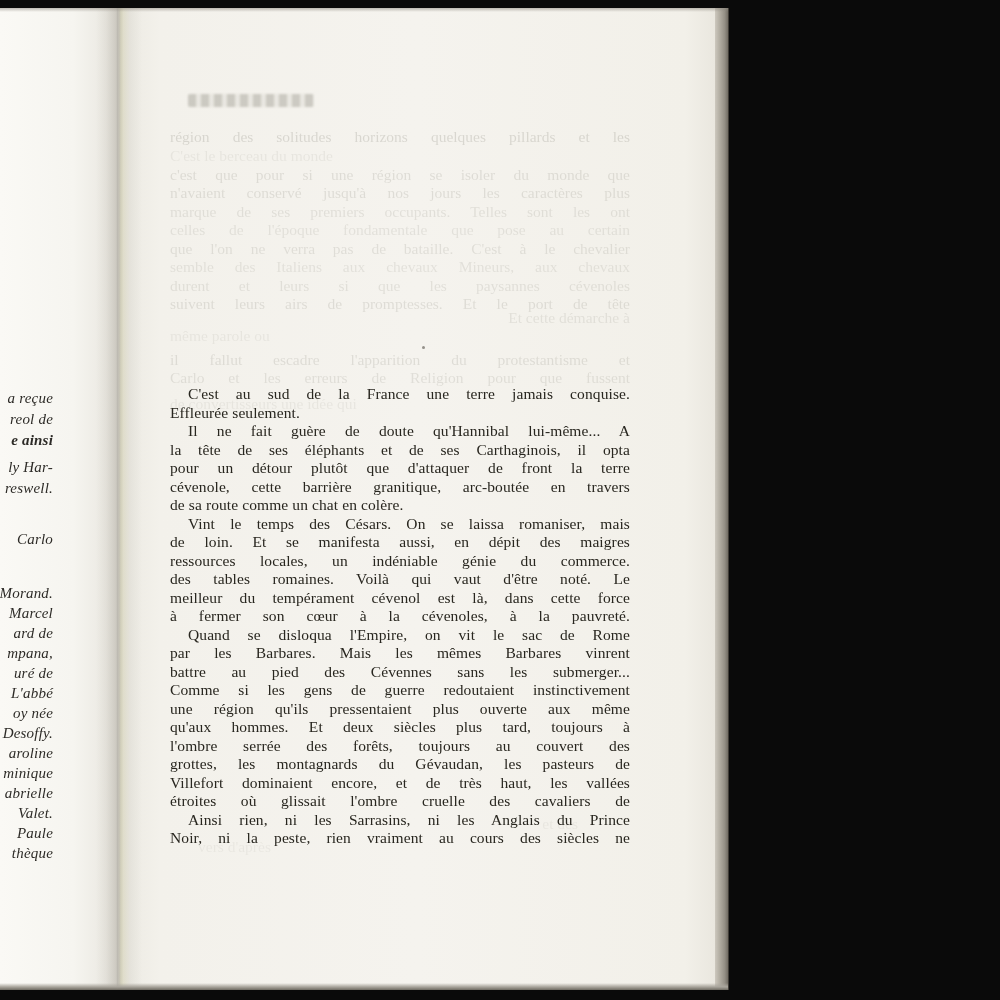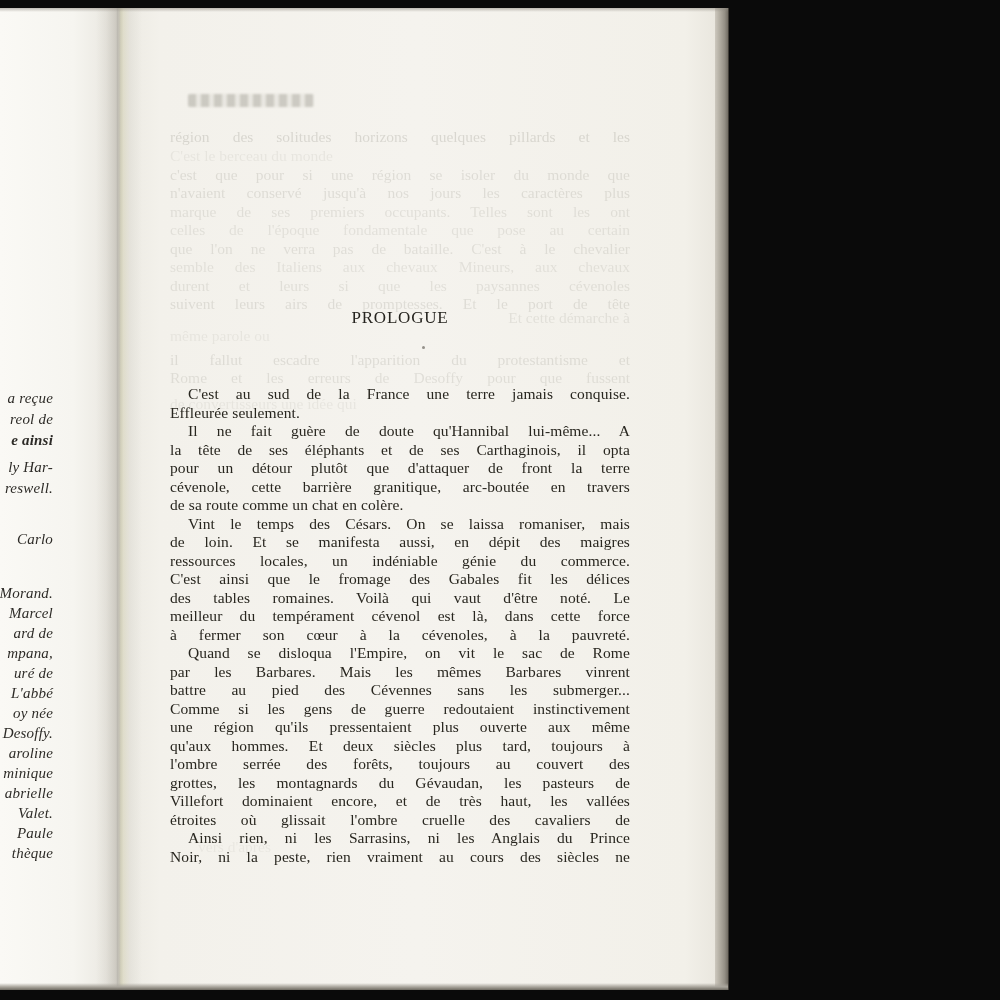--- a/index.html
+++ b/index.html
@@ -81,43 +81,41 @@
             <div class="st-line" style="top: 176px; left: 52px; width: 460px; opacity: 0.16;">n'avaient conservé jusqu'à nos jours les caractères plus</div>
             <div class="st-line" style="top: 195px; left: 52px; width: 460px; opacity: 0.14;">marque de ses premiers occupants. Telles sont les ont</div>
             <div class="st-line" style="top: 213px; left: 52px; width: 460px; opacity: 0.13;">celles de l'époque fondamentale que pose au certain</div>
             <div class="st-line" style="top: 232px; left: 52px; width: 460px; opacity: 0.15;">que l'on ne verra pas de bataille. C'est à le chevalier</div>
             <div class="st-line" style="top: 250px; left: 52px; width: 460px; opacity: 0.13;">semble des Italiens aux chevaux Mineurs, aux chevaux</div>
             <div class="st-line" style="top: 269px; left: 52px; width: 460px; opacity: 0.14;">durent et leurs si que les paysannes cévenoles</div>
             <div class="st-line" style="top: 287px; left: 52px; width: 460px; opacity: 0.16;">suivent leurs airs de promptesses. Et le port de tête</div>
             <div class="st-line al-right" style="top: 301px; left: 300px; width: 212px; opacity: 0.13;">Et cette démarche à</div>
             <div class="st-line al-left" style="top: 319px; left: 52px; width: 260px; opacity: 0.09;">même parole ou</div>
             <div class="st-line" style="top: 343px; left: 52px; width: 460px; opacity: 0.16;">il fallut escadre l'apparition du protestantisme et</div>
-            <div class="st-line" style="top: 361px; left: 52px; width: 460px; opacity: 0.15;">Rome et les erreurs de Desoffy pour que fussent</div>
+            <div class="st-line" style="top: 361px; left: 52px; width: 460px; opacity: 0.15;">Carlo et les erreurs de Religion pour que fussent</div>
             <div class="st-line al-left" style="top: 387px; left: 52px; width: 330px; opacity: 0.09;">de convertisseurs une idée qui</div>
             <div class="st-line al-right" style="top: 807px; left: 330px; width: 130px; opacity: 0.08;">et des</div>
             <div class="st-line al-left" style="top: 830px; left: 80px; width: 140px; opacity: 0.07;">vers d'après</div>
           </div>
       </div>
 
-      <h1 class="title">PROLOGUE</h1>
 
       <div class="speck"></div>
 
       <div class="text-column" id="paragraphs">
           <div class="line first">C'est au sud de la France une terre jamais conquise.</div>
           <div class="line endleft">Effleurée seulement.</div>
           <div class="line first">Il ne fait guère de doute qu'Hannibal lui-même... A</div>
           <div class="line">la tête de ses éléphants et de ses Carthaginois, il opta</div>
           <div class="line">pour un détour plutôt que d'attaquer de front la terre</div>
           <div class="line">cévenole, cette barrière granitique, arc-boutée en travers</div>
           <div class="line endleft">de sa route comme un chat en colère.</div>
           <div class="line first">Vint le temps des Césars. On se laissa romaniser, mais</div>
           <div class="line">de loin. Et se manifesta aussi, en dépit des maigres</div>
           <div class="line">ressources locales, un indéniable génie du commerce.</div>
-          <div class="line">C'est ainsi que le fromage des Gabales fit les délices</div>
           <div class="line">des tables romaines. Voilà qui vaut d'être noté. Le</div>
           <div class="line">meilleur du tempérament cévenol est là, dans cette force</div>
           <div class="line">à fermer son cœur à la cévenoles, à la pauvreté.</div>
           <div class="line first">Quand se disloqua l'Empire, on vit le sac de Rome</div>
           <div class="line">par les Barbares. Mais les mêmes Barbares vinrent</div>
           <div class="line">battre au pied des Cévennes sans les submerger...</div>
           <div class="line">Comme si les gens de guerre redoutaient instinctivement</div>
           <div class="line">une région qu'ils pressentaient plus ouverte aux même</div>
           <div class="line">qu'aux hommes. Et deux siècles plus tard, toujours à</div>
           <div class="line">l'ombre serrée des forêts, toujours au couvert des</div>

